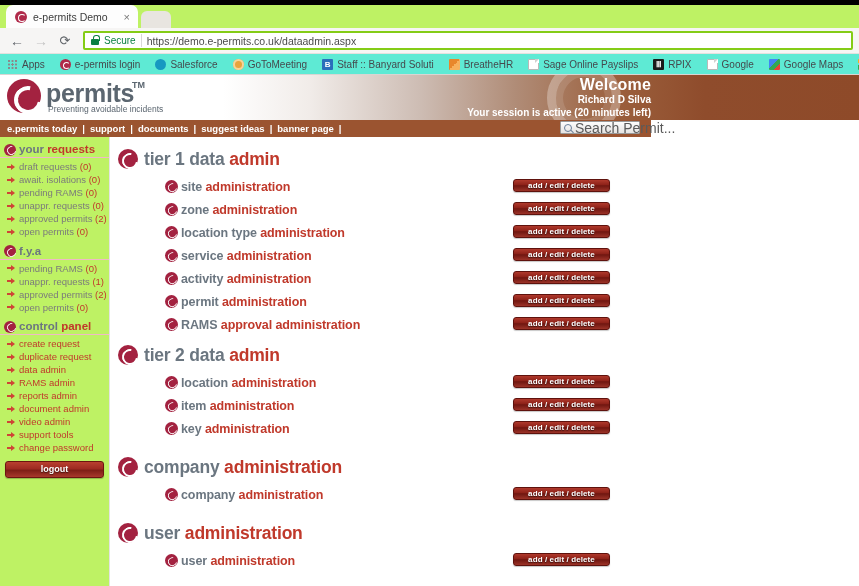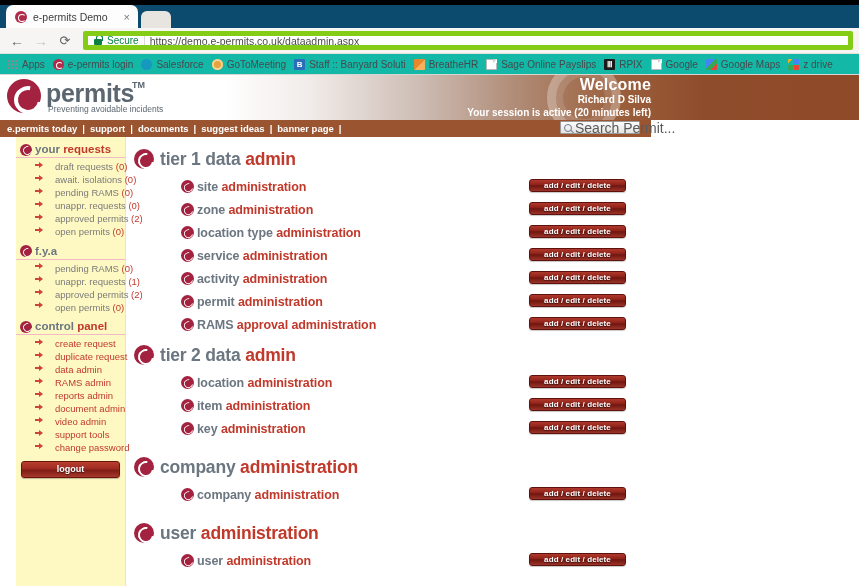--- a/index.html
+++ b/index.html
@@ -8,21 +8,21 @@
     width: 859px; height: 586px;
     overflow: hidden;
     background: #000;
     font-family: "Liberation Sans", sans-serif;
   }
 
   
   .browser { width: 859px; height: 586px; position: relative; background: #fff; }
 
   .tabstrip {
-    height: 28px; background: #0c4a6e;
+    height: 28px; background: #bef264;
     display: flex; align-items: flex-end; padding-left: 6px;
     position: relative;
   }
   .tabstrip::after{
     content:""; position:absolute; left:0; right:0; top:0; height:5px;
     background:#000;
   }
   .tab {
     height: 23px; min-width: 132px; max-width: 145px;
     background: #fdfdfd;
@@ -59,41 +59,41 @@
   }
   .navbtn {
     width: 22px; height: 22px; display: flex;
     align-items: center; justify-content: center;
     font-size: 14px; color: #5f6368; flex: 0 0 22px;
   }
   .navbtn.disabled { color: #c3c3c3; }
   .reload { font-size: 13px; }
   .omnibox {
     flex: 1 1 auto; height: 19px; background: #fff;
-    border: 5px solid #84cc16; border-radius: 2px;
+    border: 2px solid #84cc16; border-radius: 2px;
     display: flex; align-items: center; margin-left: 5px;
     padding: 0 6px; gap: 5px; overflow: hidden;
   }
   .lock {
     width: 8px; height: 6px; background: #0b8043;
     border-radius: 1px; position: relative; flex: 0 0 8px;
     margin-top: 2px;
   }
   .lock::before{
     content:""; position:absolute; left:1.5px; top:-4px;
     width:5px; height:5px; border:1.5px solid #0b8043;
     border-bottom:none; border-radius:3px 3px 0 0;
   }
   .secure-label { font-size: 10px; color: #0b8043; white-space: nowrap; }
   .omni-sep { width: 1px; height: 13px; background: #d8d8d8; }
   .url { font-size: 10.5px; color: #4a4a4a; white-space: nowrap; }
 
   .bookmarks {
-    height: 21px; background: #14b8a6;
-    display: flex; align-items: center; gap: 8px;
+    height: 21px; background: #5eead4;
+    display: flex; align-items: center; gap: 15px;
     padding: 0 7px; border-bottom: 1px solid #d8d6d3;
     overflow: hidden;
   }
   .bm { display: flex; align-items: center; gap: 4px; white-space: nowrap; }
   .bm-label { font-size: 10px; color: #45494d; }
   .bm-ico { width: 11px; height: 11px; flex: 0 0 11px; border-radius: 1px; position: relative; }
 
   .ico-apps {
     background:
       radial-gradient(circle at 2px 2px, #8a8a8a 1px, transparent 1.2px),
@@ -224,23 +224,22 @@
     width:4px; height:1.4px; background:#6a7f99; transform: rotate(45deg);
   }
   .search-ph { font-size: 14px; color: #5a5a5a; white-space: nowrap; }
 
   
   .page-body { display: flex; height: 449px; }
 
   
   .sidebar {
     width: 110px; flex: 0 0 110px;
-    background: #fef9c3; border-right: 1px solid #e4e2e2;
+    background: #bef264; border-right: 1px solid #e4e2e2;
     padding: 6px 0 0 0;
-    margin-left: 16px;
   }
   .sb-group { margin-bottom: 7px; }
   .sb-head {
     display: flex; align-items: center; gap: 3px;
     padding: 0 3px 1px 4px;
     border-bottom: 1px solid #f0b9c6;
     margin-bottom: 3px;
   }
   .sb-mark {
     width: 12px; height: 12px; border-radius: 50%;
@@ -249,22 +248,22 @@
   .sb-mark::before{
     content:""; position:absolute; left:2.5px; top:2.5px;
     width:7px; height:7px; border-radius:50%;
     border:1.6px solid #fff; border-right-color:transparent;
     transform: rotate(-35deg);
   }
   .sb-head-text { font-size: 11.5px; font-weight: bold; line-height: 13px; }
   .w-grey { color: #6b7680; }
   .w-red  { color: #c0392b; }
   .sb-item {
-    display: flex; align-items: flex-start; gap: 12px;
-    padding: 0 2px 0 19px; line-height: 11.5px; margin-bottom: 1.5px;
+    display: flex; align-items: center; gap: 4px;
+    padding: 0 2px 0 7px; line-height: 11.5px; margin-bottom: 1.5px;
   }
   .sb-arrow {
     width: 8px; height: 7px; flex: 0 0 8px; position: relative;
   }
   .sb-arrow::before{
     content:""; position:absolute; left:0; top:2.5px;
     width:4px; height:2px; background:#cf4436;
   }
   .sb-arrow::after{
     content:""; position:absolute; left:3.5px; top:0.5px;

